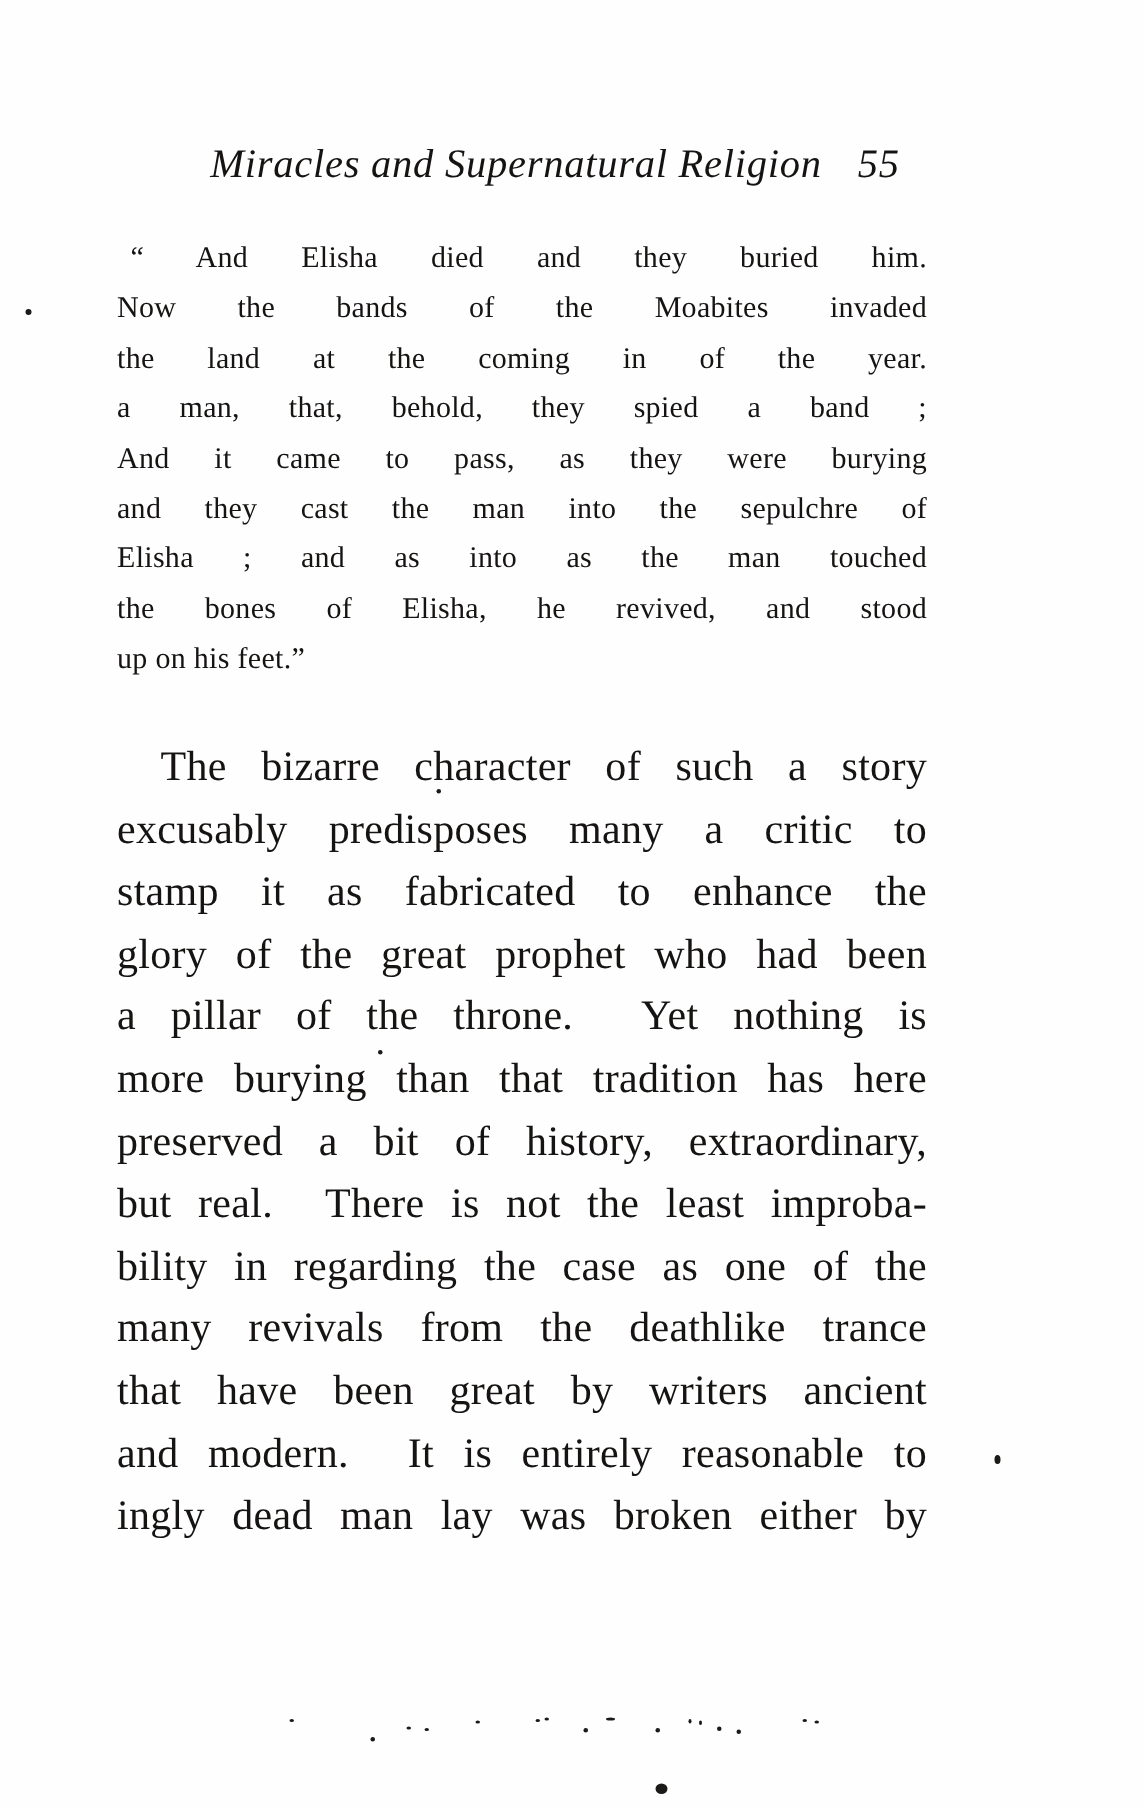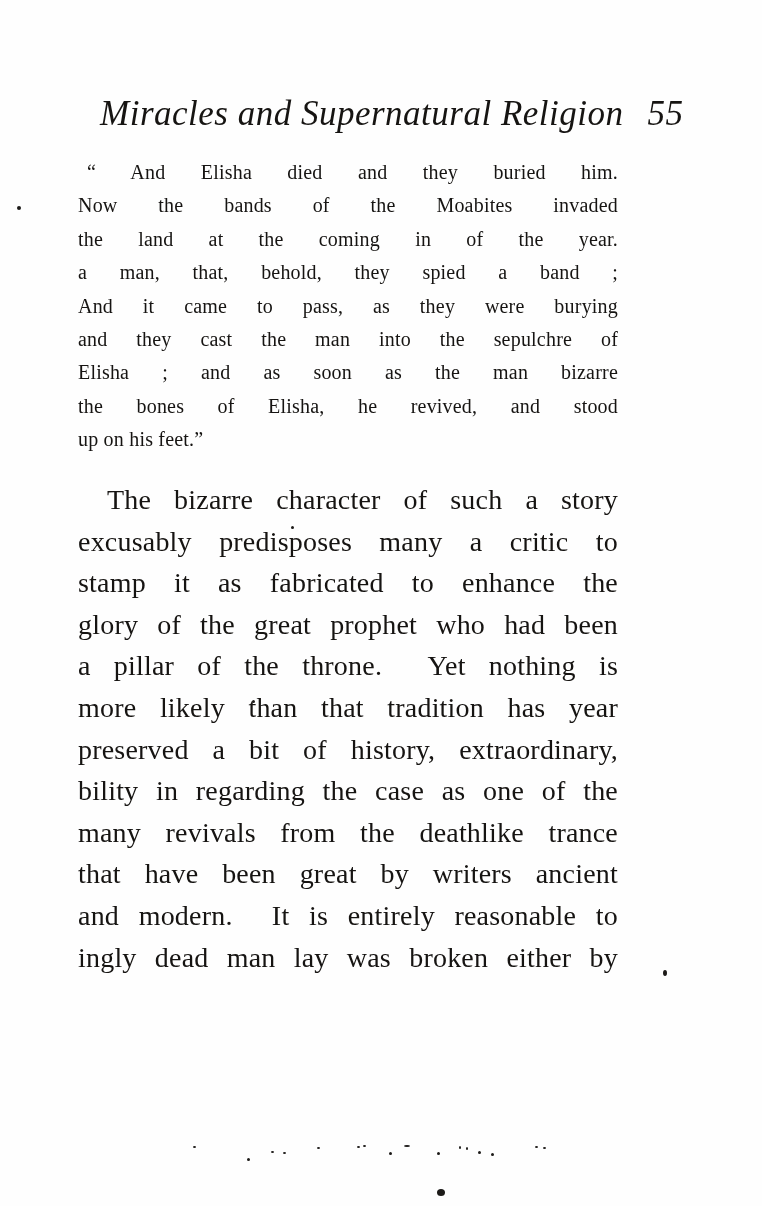--- a/index.html
+++ b/index.html
@@ -14,43 +14,43 @@
     background: #fefefe;
     color: #161412;
     font-family: "Liberation Serif", serif;
     overflow: hidden;
   }
   .running-header {
     position: absolute;
     top: 94px;
     left: 100px;
     width: 540px;
-    text-align: right;
+    text-align: center;
     font-style: italic;
-    font-size: 35px;
+    font-size: 27px;
     letter-spacing: 0.5px;
     white-space: nowrap;
   }
   .running-header .page-num {
     display: inline-block;
     margin-left: 24px;
     font-style: italic;
   }
   .quote-block {
     position: absolute;
     top: 156px;
     left: 78px;
     width: 540px;
     font-size: 20px;
     line-height: 33.4px;
     letter-spacing: 0.2px;
   }
   .para-block {
     position: absolute;
-    top: 479px;
+    top: 491px;
     left: 78px;
     width: 540px;
     font-size: 28px;
     line-height: 41.6px;
     letter-spacing: 0.2px;
   }
   .tline {
     text-align: justify;
     text-align-last: justify;
     -moz-text-align-last: justify;
@@ -76,33 +76,34 @@
     <span>Miracles and Supernatural Religion</span><span class="page-num">55</span>
   </div>
 
   <div class="quote-block">
     <div class="tline q-first">“ And Elisha died and they buried him.</div>
     <div class="tline">Now the bands of the Moabites invaded</div>
     <div class="tline">the land at the coming in of the year.</div>
     <div class="tline">a man, that, behold, they spied a band ;</div>
     <div class="tline">And it came to pass, as they were burying</div>
     <div class="tline">and they cast the man into the sepulchre of</div>
-    <div class="tline">Elisha ; and as soon as the man bizarre</div>
+    <div class="tline">Elisha ; and as into as the man touched</div>
     <div class="tline">the bones of Elisha, he revived, and stood</div>
     <div class="tline no-just">up on his feet.”</div>
   </div>
 
   <div class="para-block">
     <div class="tline p-first">The bizarre character of such a story</div>
     <div class="tline">excusably predisposes many a critic to</div>
     <div class="tline">stamp it as fabricated to enhance the</div>
     <div class="tline">glory of the great prophet who had been</div>
     <div class="tline">a pillar of the throne.&nbsp; Yet nothing is</div>
-    <div class="tline">more likely than that tradition has year</div>
+    <div class="tline">more burying than that tradition has here</div>
     <div class="tline">preserved a bit of history, extraordinary,</div>
+    <div class="tline">but real.&nbsp; There is not the least improba-</div>
     <div class="tline">bility in regarding the case as one of the</div>
     <div class="tline">many revivals from the deathlike trance</div>
     <div class="tline">that have been great by writers ancient</div>
     <div class="tline">and modern.&nbsp; It is entirely reasonable to</div>
     <div class="tline">ingly dead man lay was broken either by</div>
   </div>
 
 <div class="speckle" style="left: 17px; top: 206px; width: 4px; height: 4px;"></div>
     <div class="speckle" style="left: 291px; top: 526px; width: 3px; height: 3px;"></div>
     <div class="speckle" style="left: 252px; top: 700px; width: 3px; height: 3px;"></div>

